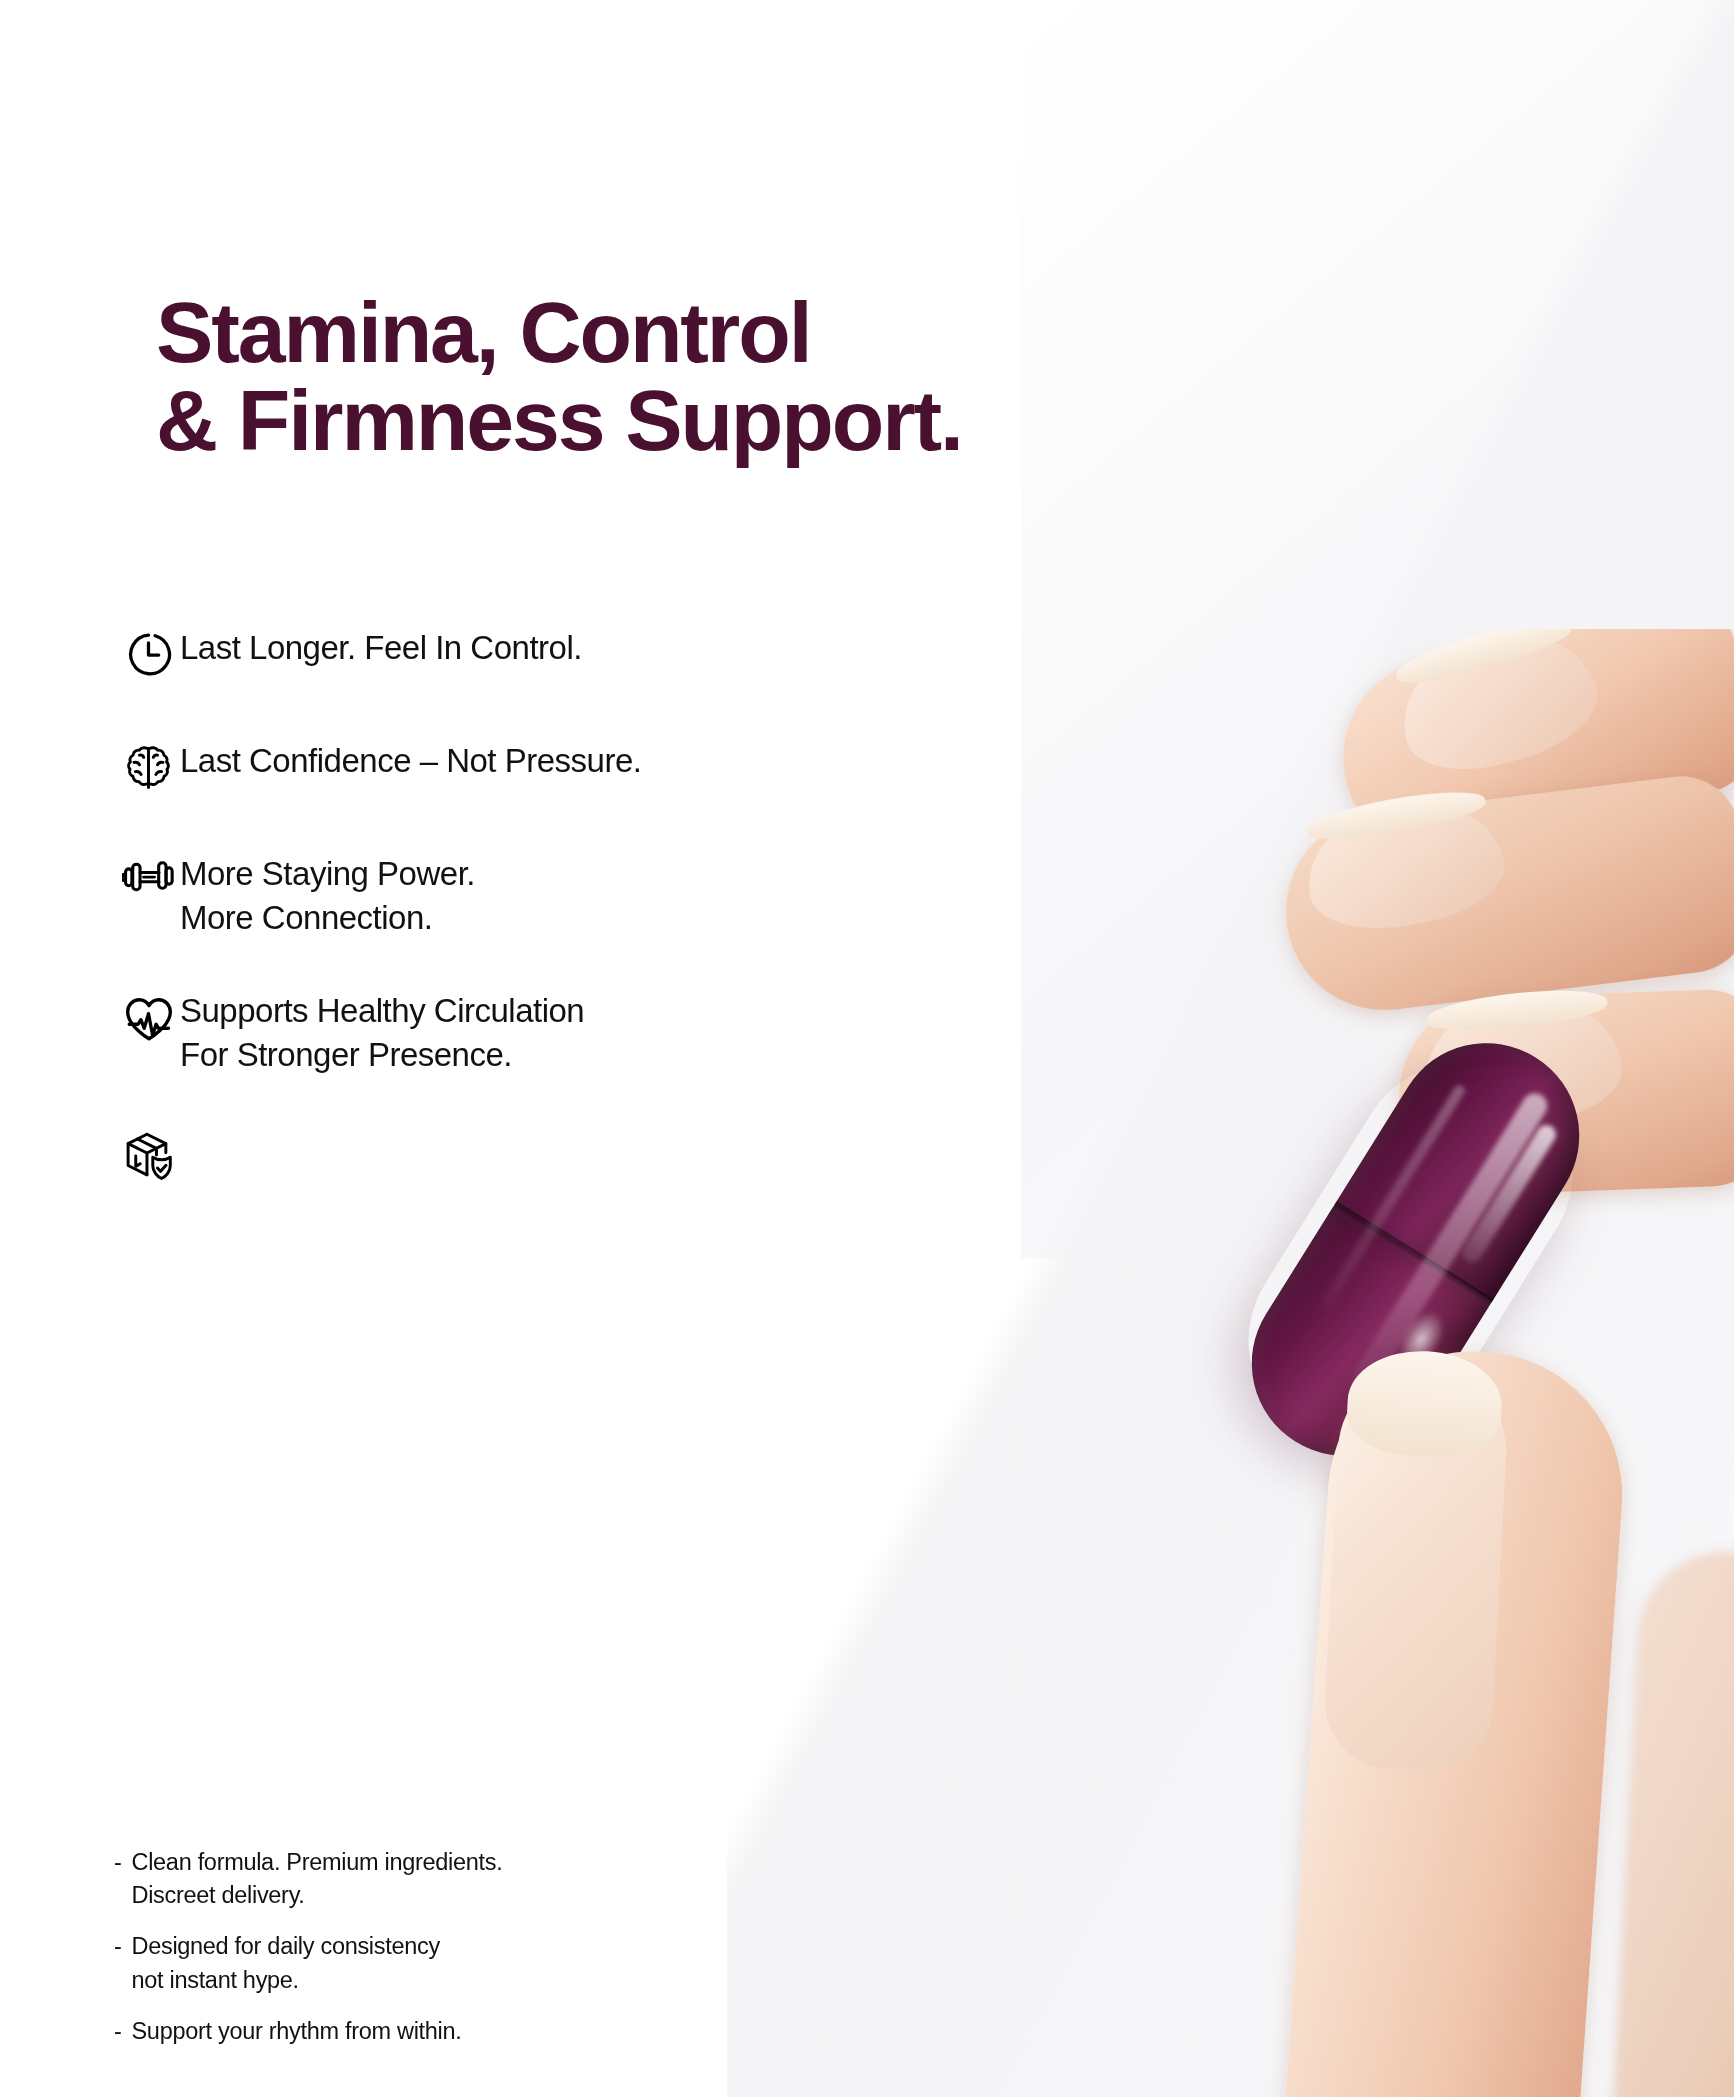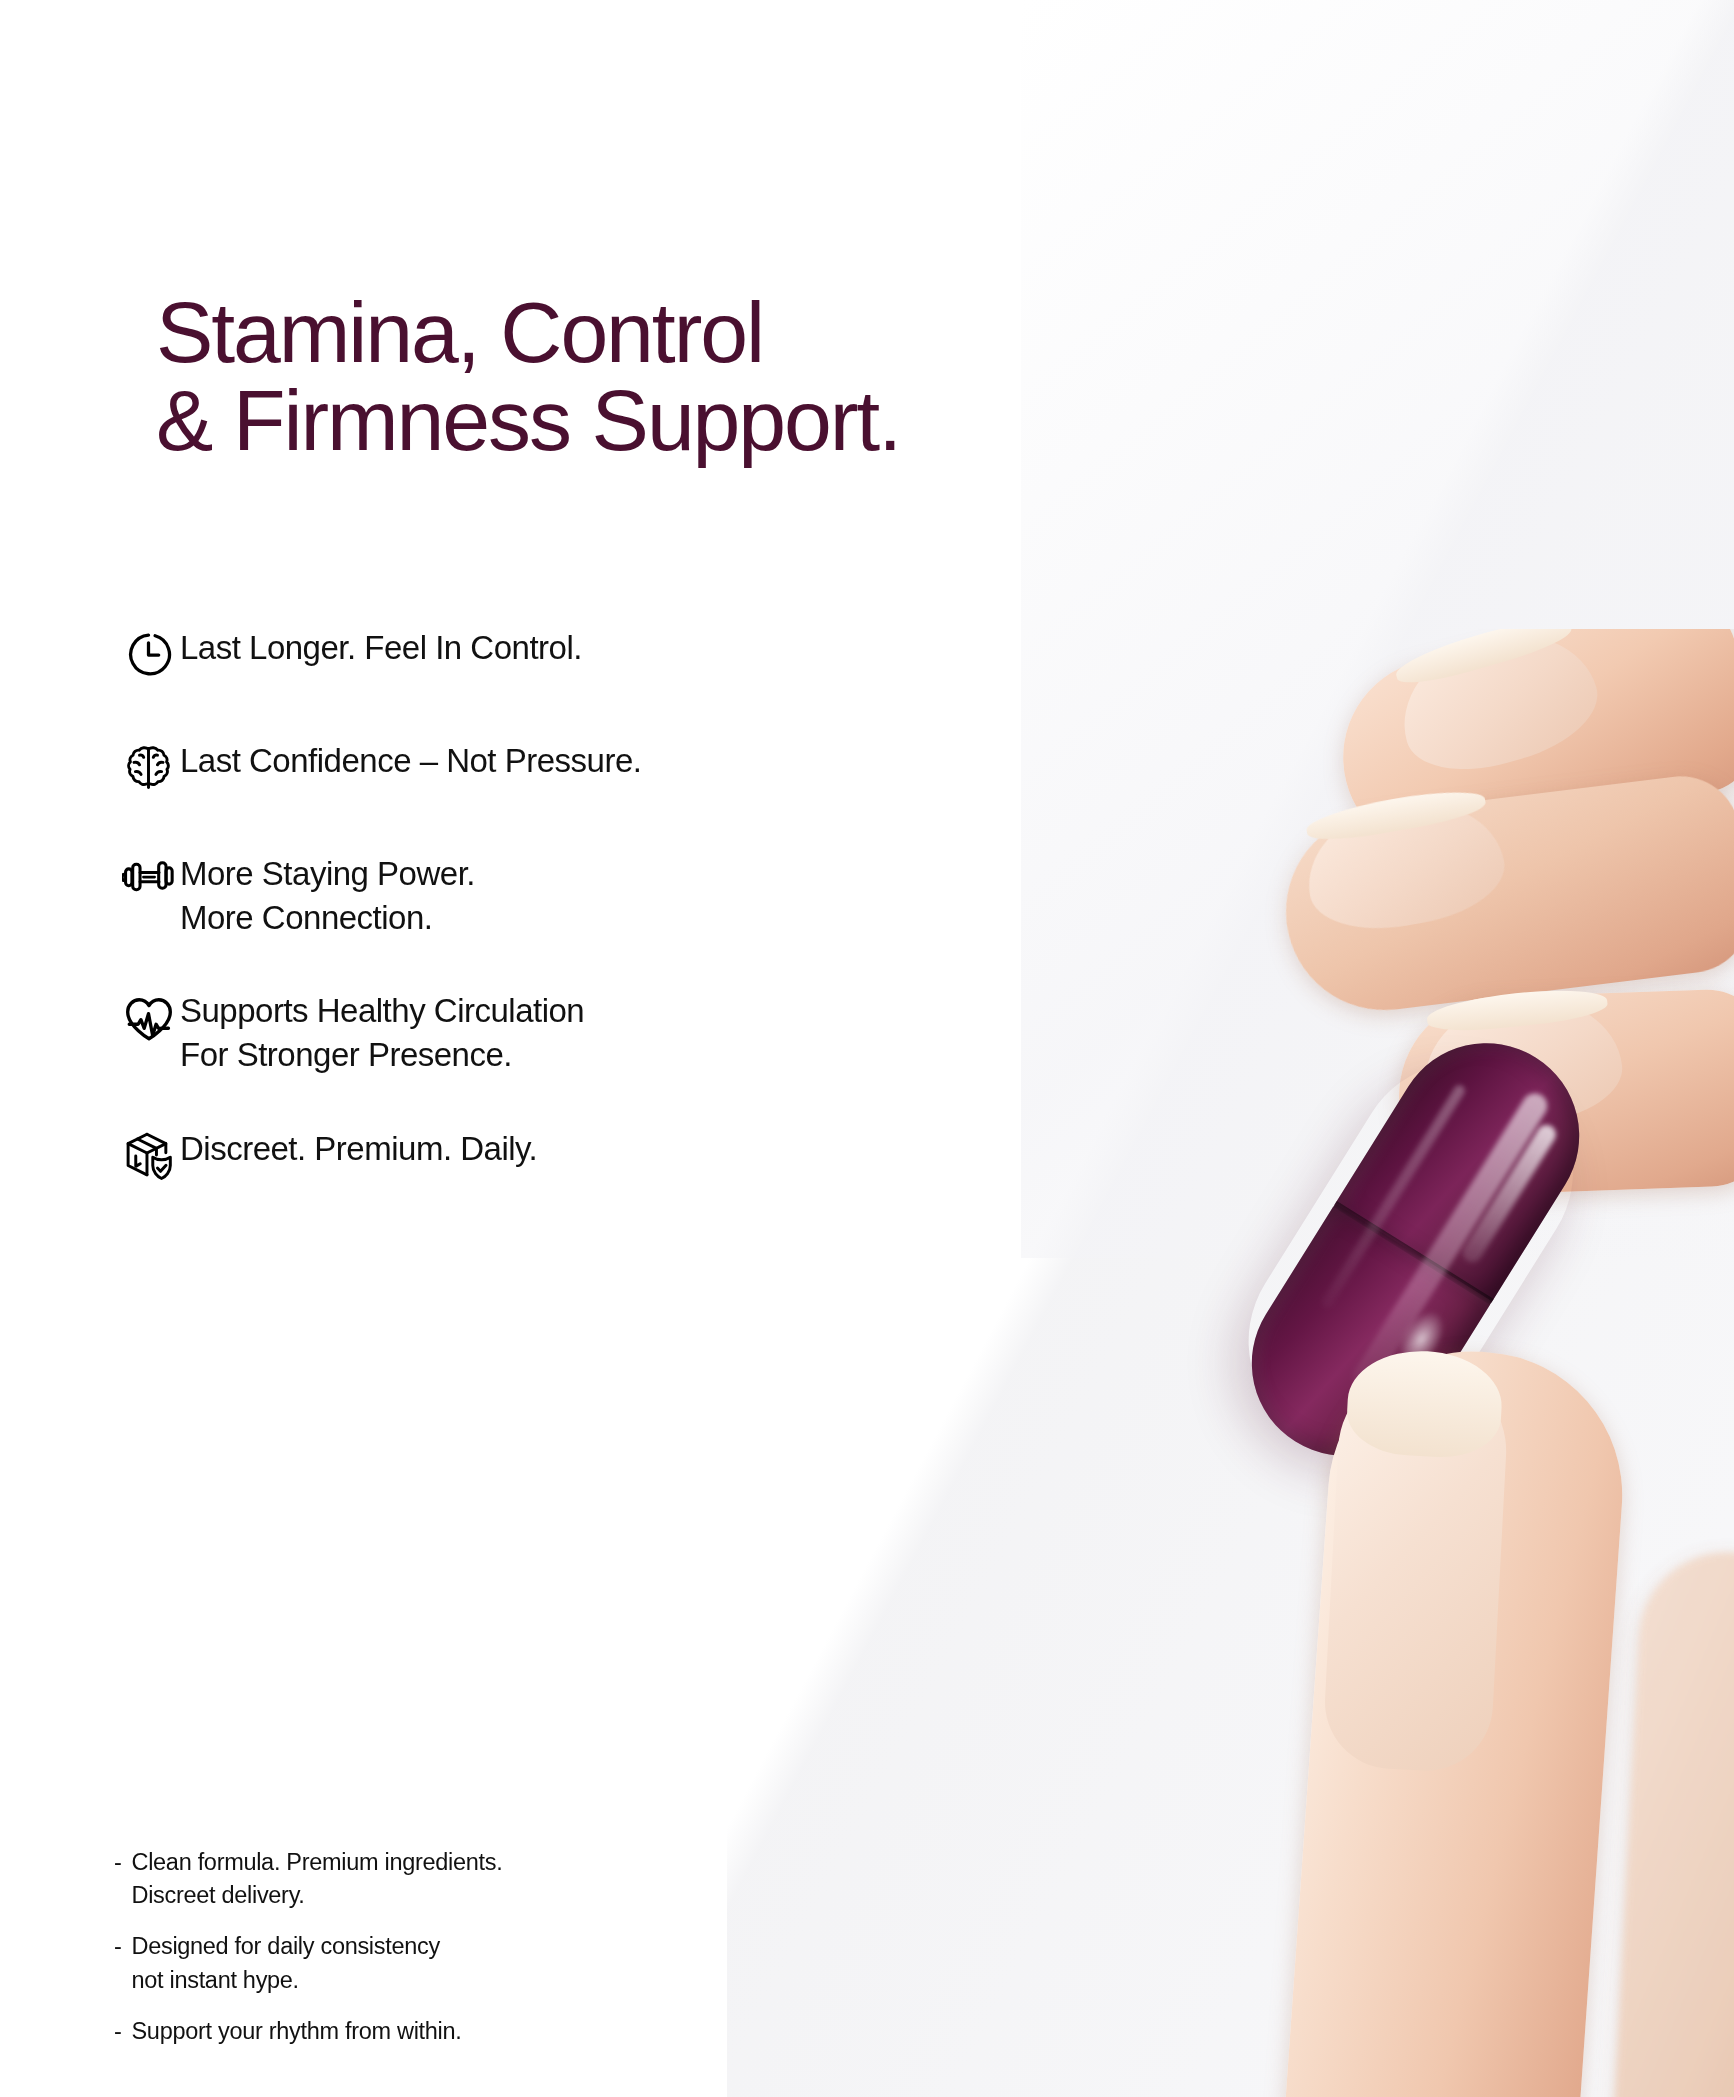--- a/index.html
+++ b/index.html
@@ -30,21 +30,21 @@
   }
 
   
   .headline{
     position:absolute;
     left:156px;top:289px;
     width:1258px;
     color:#4a1030;
     font-size:86px;
     line-height:1.02;
-    font-weight:400;
+    font-weight:700;
     letter-spacing:-2.1px;
     white-space:pre-line;
   }
 
   
   .benefits{
     position:absolute;
     left:117px;top:625px;
     width:1133px;
   }
@@ -297,21 +297,20 @@
           <path d="M23.5 3.2 42 12.4v9"></path>
           <path d="M23.5 3.2 5 12.4v21.4L23.5 43"></path>
           <path d="M5 12.4l18.5 9.2L42 12.4"></path>
           <path d="M23.5 21.6V43"></path>
           <path d="M14.2 7.8 32.8 17v6.6"></path>
           <path d="M12.5 24.5v10.2l4.4-2.6"></path>
           <path d="M37.8 28.2c3.3 0 6.4-1 8.6-2.5v8.1c0 6.1-4.4 11.1-8.6 12.8-4.2-1.7-8.6-6.7-8.6-12.8v-8.1c2.2 1.5 5.3 2.5 8.6 2.5Z"></path>
           <path d="M33.8 36.4l3 3.2 5.4-6"></path>
         </svg>
       </span>
-      <span class="btext">Discreet. Premium. Daily.</span>
     </div>
 
   </div>
 
   <div class="notes">
     <div class="note">
       <span class="dash">-</span>
       <span class="ntext">Clean formula. Premium ingredients.
  Discreet delivery.</span>
     </div>

